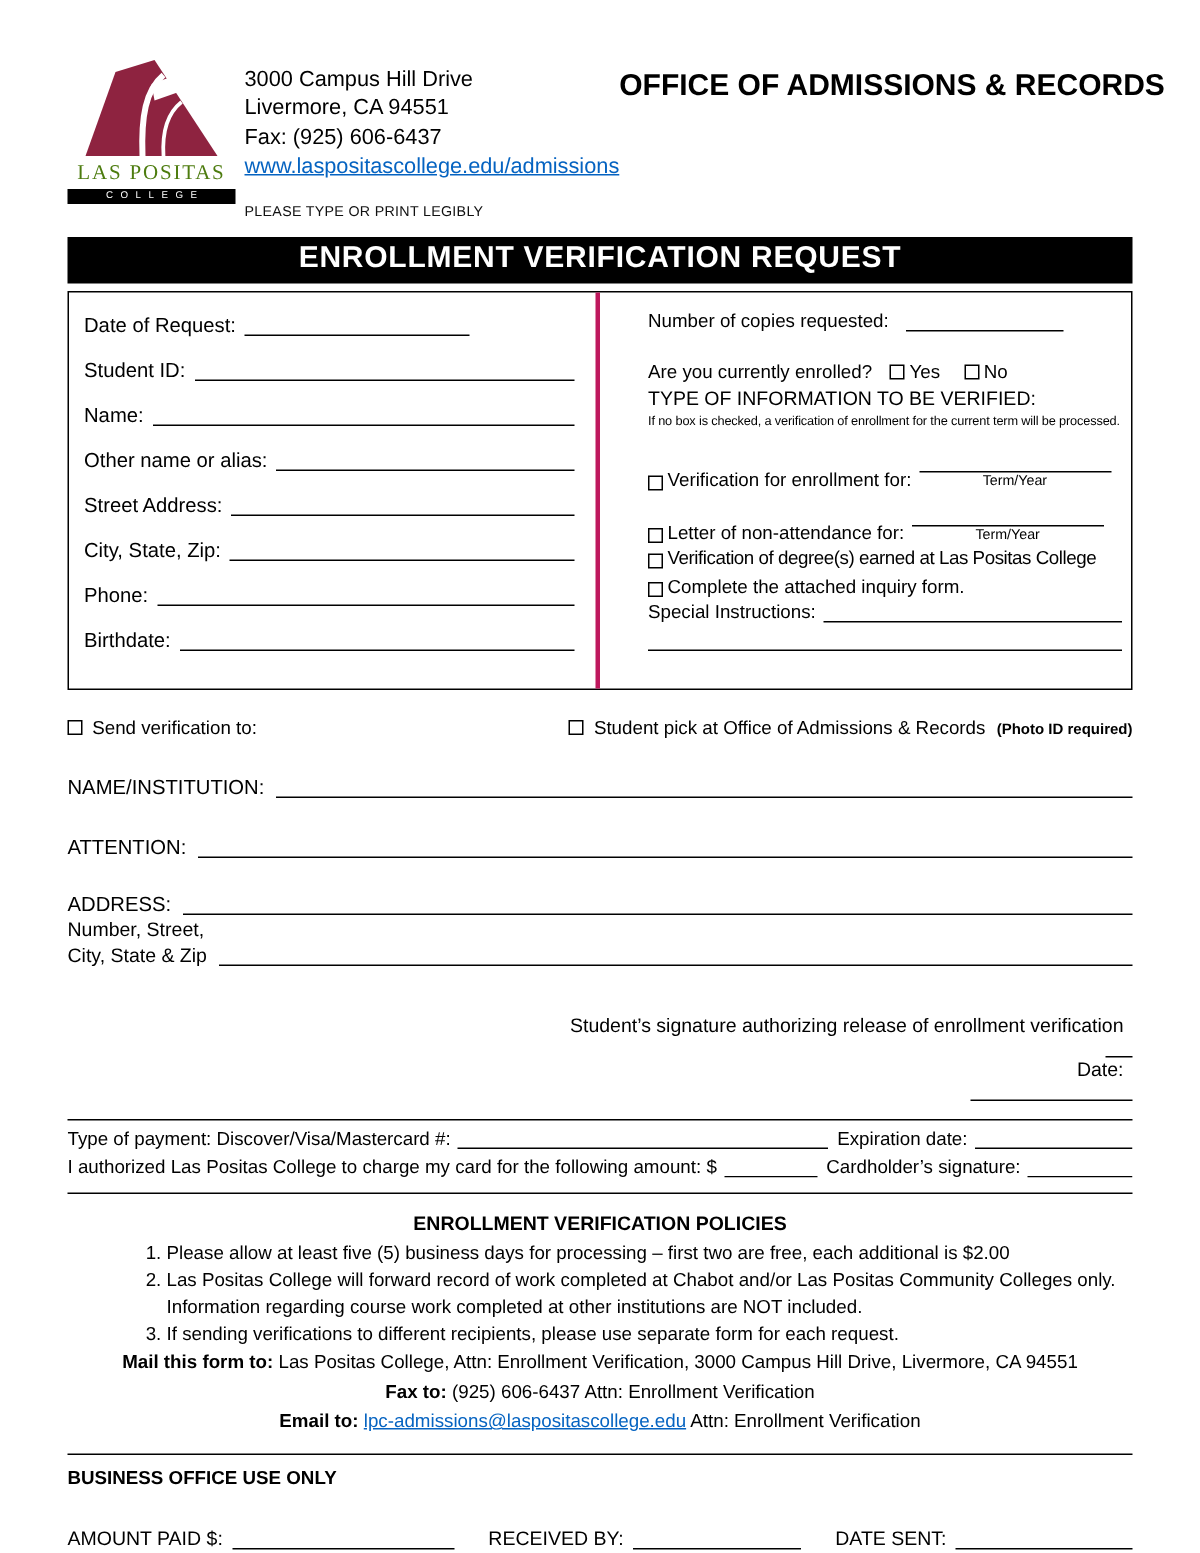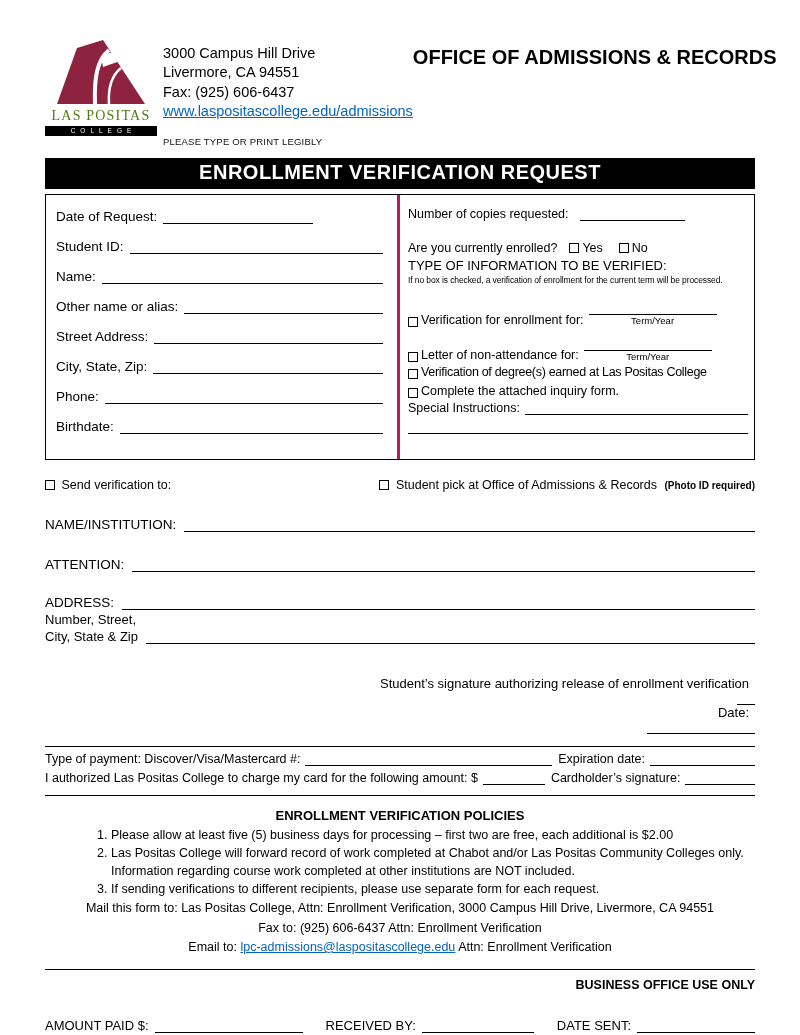--- a/index.html
+++ b/index.html
@@ -17,21 +17,21 @@
   .link { color:#0563c1; text-decoration:underline; cursor:pointer; }
   .print-note { font-size:9.5px; letter-spacing:0.2px; margin-top:14px; color:#111; }
   .office-title { flex:1; text-align:center; font-size:20px; font-weight:bold; padding-top:10px; white-space:nowrap; }
 
   
   .banner { background:#000; color:#fff; text-align:center; font-size:20px; font-weight:bold; letter-spacing:0.5px; padding:3px 0 5px; margin-top:10px; }
 
   
   .main-box { border:1px solid #000; display:flex; margin-top:5px; height:266px; }
   .col-left { flex:0 0 354px; padding:14px 14px 8px 10px; border-right:3px solid #be185d; }
-  .col-right { flex:1; padding:12px 6px 6px 8px; font-size:12.5px; }
+  .col-right { flex:1; padding:12px 6px 6px 8px; font-size:12.5px;margin-left:24px; }
 
   .frow { display:flex; align-items:flex-end; margin-bottom:15px; font-size:13.5px; white-space:nowrap; }
   .frow:last-child { margin-bottom:0; }
   .flabel { margin-right:6px; }
   .line { display:inline-block; border-bottom:1px solid #000; height:14px; min-width:18px; }
   .grow { flex:1 1 auto; }
 
   .rrow { display:flex; align-items:flex-end; white-space:nowrap; }
   .rheading { font-size:13px; margin-top:3px; }
   .rnote { font-size:8.5px; letter-spacing:-0.1px; margin-top:2px; margin-bottom:16px; white-space:nowrap; }
@@ -56,24 +56,24 @@
 
   .pay-row { display:flex; align-items:flex-end; font-size:12.5px; white-space:nowrap; margin-top:5px; overflow:hidden; }
   .pay-row .flabel { margin-right:5px; }
   .shrinkline { flex:1 1 40px; min-width:25px; }
 
   
   .policies { margin-top:12px; font-size:12.5px; }
   .policies-title { text-align:center; font-weight:bold; font-size:13px; margin-bottom:3px; }
   .policies ol { margin-left:50px; padding-left:16px; line-height:1.45; }
   .contact-lines { text-align:center; line-height:1.55; margin-top:1px; }
-  .contact-lines .b { font-weight:normal;text-align:right; }
-
-  
-  .biz-title { text-align:right; font-weight:bold; font-size:12.5px; margin-top:8px; }
+  .contact-lines .b { font-weight:bold;text-align:right; }
+
+  
+  .biz-title { text-align:left; font-weight:bold; font-size:12.5px; margin-top:8px; }
   .biz-row { display:flex; justify-content:space-between; align-items:flex-end; font-size:13px; margin-top:26px; white-space:nowrap;text-align:center; }
   .biz-group { display:flex; align-items:flex-end; }
   .biz-group .flabel { margin-right:6px; }
 </style>
 </head>
 <body>
 
 <div class="page">
 
   <div class="header">

